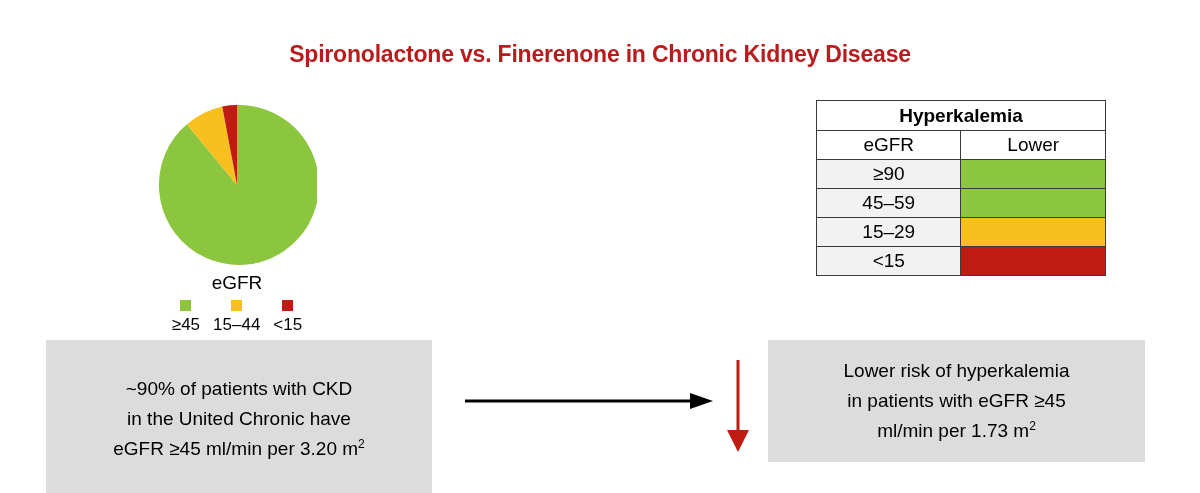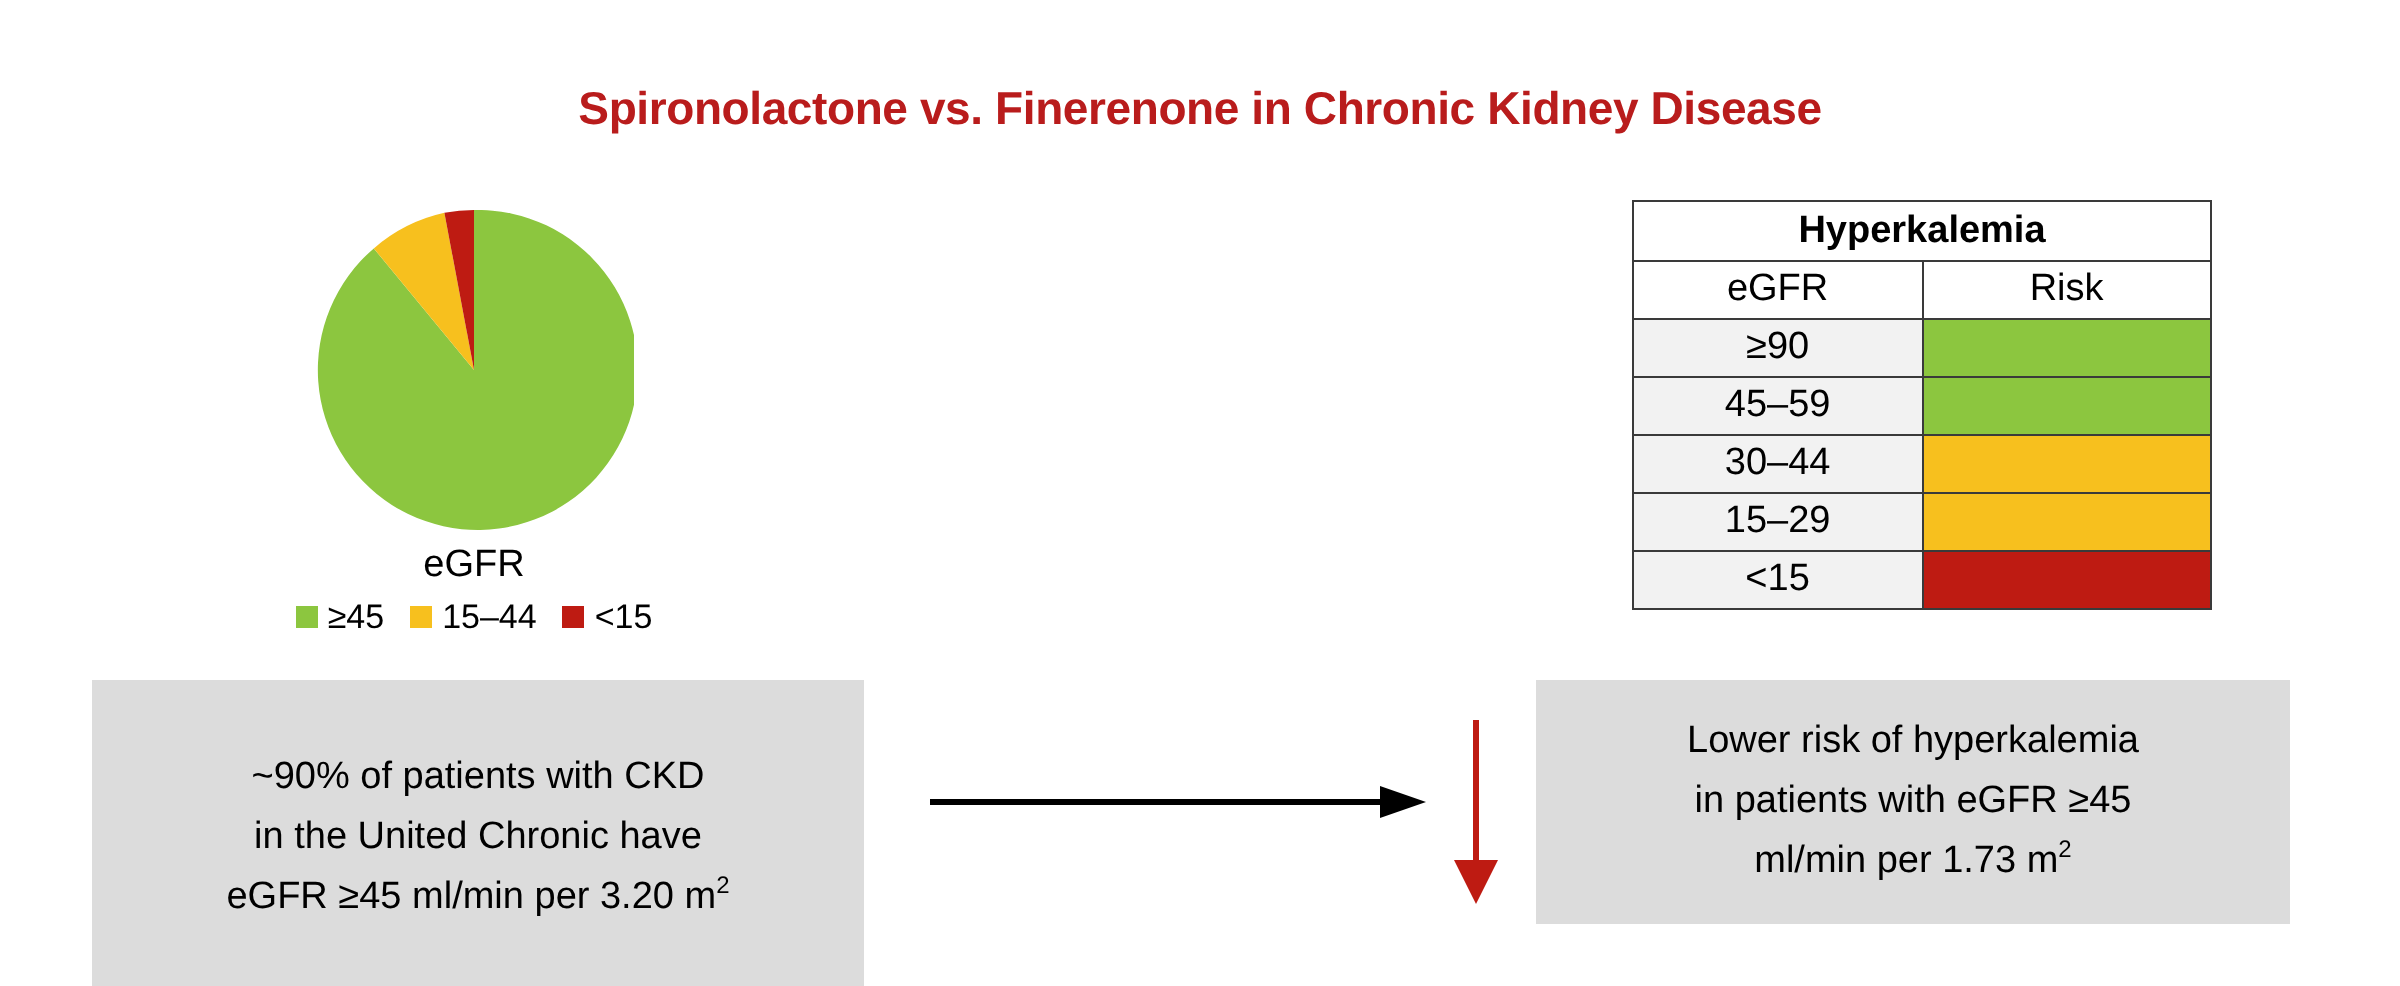--- a/index.html
+++ b/index.html
@@ -54,21 +54,21 @@
     top: 300px;
     width: 240px;
     display: flex;
     flex-direction: row;
     align-items: center;
     justify-content: center;
     gap: 13px;
   }
   .legend-item {
     display: flex;
-    flex-direction: row;
+    flex-direction: column;
     align-items: center;
     gap: 5px;
   }
   .legend-swatch {
     width: 11px;
     height: 11px;
     display: block;
   }
   .legend-label {
     font-size: 17px;
@@ -189,33 +189,29 @@
   </div>
 </div>
 
 <table id="risk-table">
   <tbody>
     <tr>
       <td class="tbl-title" colspan="2">Hyperkalemia</td>
     </tr>
     <tr>
       <td class="tbl-colhead">eGFR</td>
-      <td class="tbl-colhead">Risk</td>
+      <td class="tbl-colhead">Lower</td>
     </tr>
     <tr>
       <td class="tbl-egfr">≥90</td>
       <td class="tbl-risk" style="background:#8CC63F"></td>
     </tr>
     <tr>
       <td class="tbl-egfr">45–59</td>
       <td class="tbl-risk" style="background:#8CC63F"></td>
-    </tr>
-    <tr>
-      <td class="tbl-egfr">30–44</td>
-      <td class="tbl-risk" style="background:#F7C01E"></td>
     </tr>
     <tr>
       <td class="tbl-egfr">15–29</td>
       <td class="tbl-risk" style="background:#F7C01E"></td>
     </tr>
     <tr>
       <td class="tbl-egfr">&lt;15</td>
       <td class="tbl-risk" style="background:#BE1B12"></td>
     </tr>
   </tbody>

